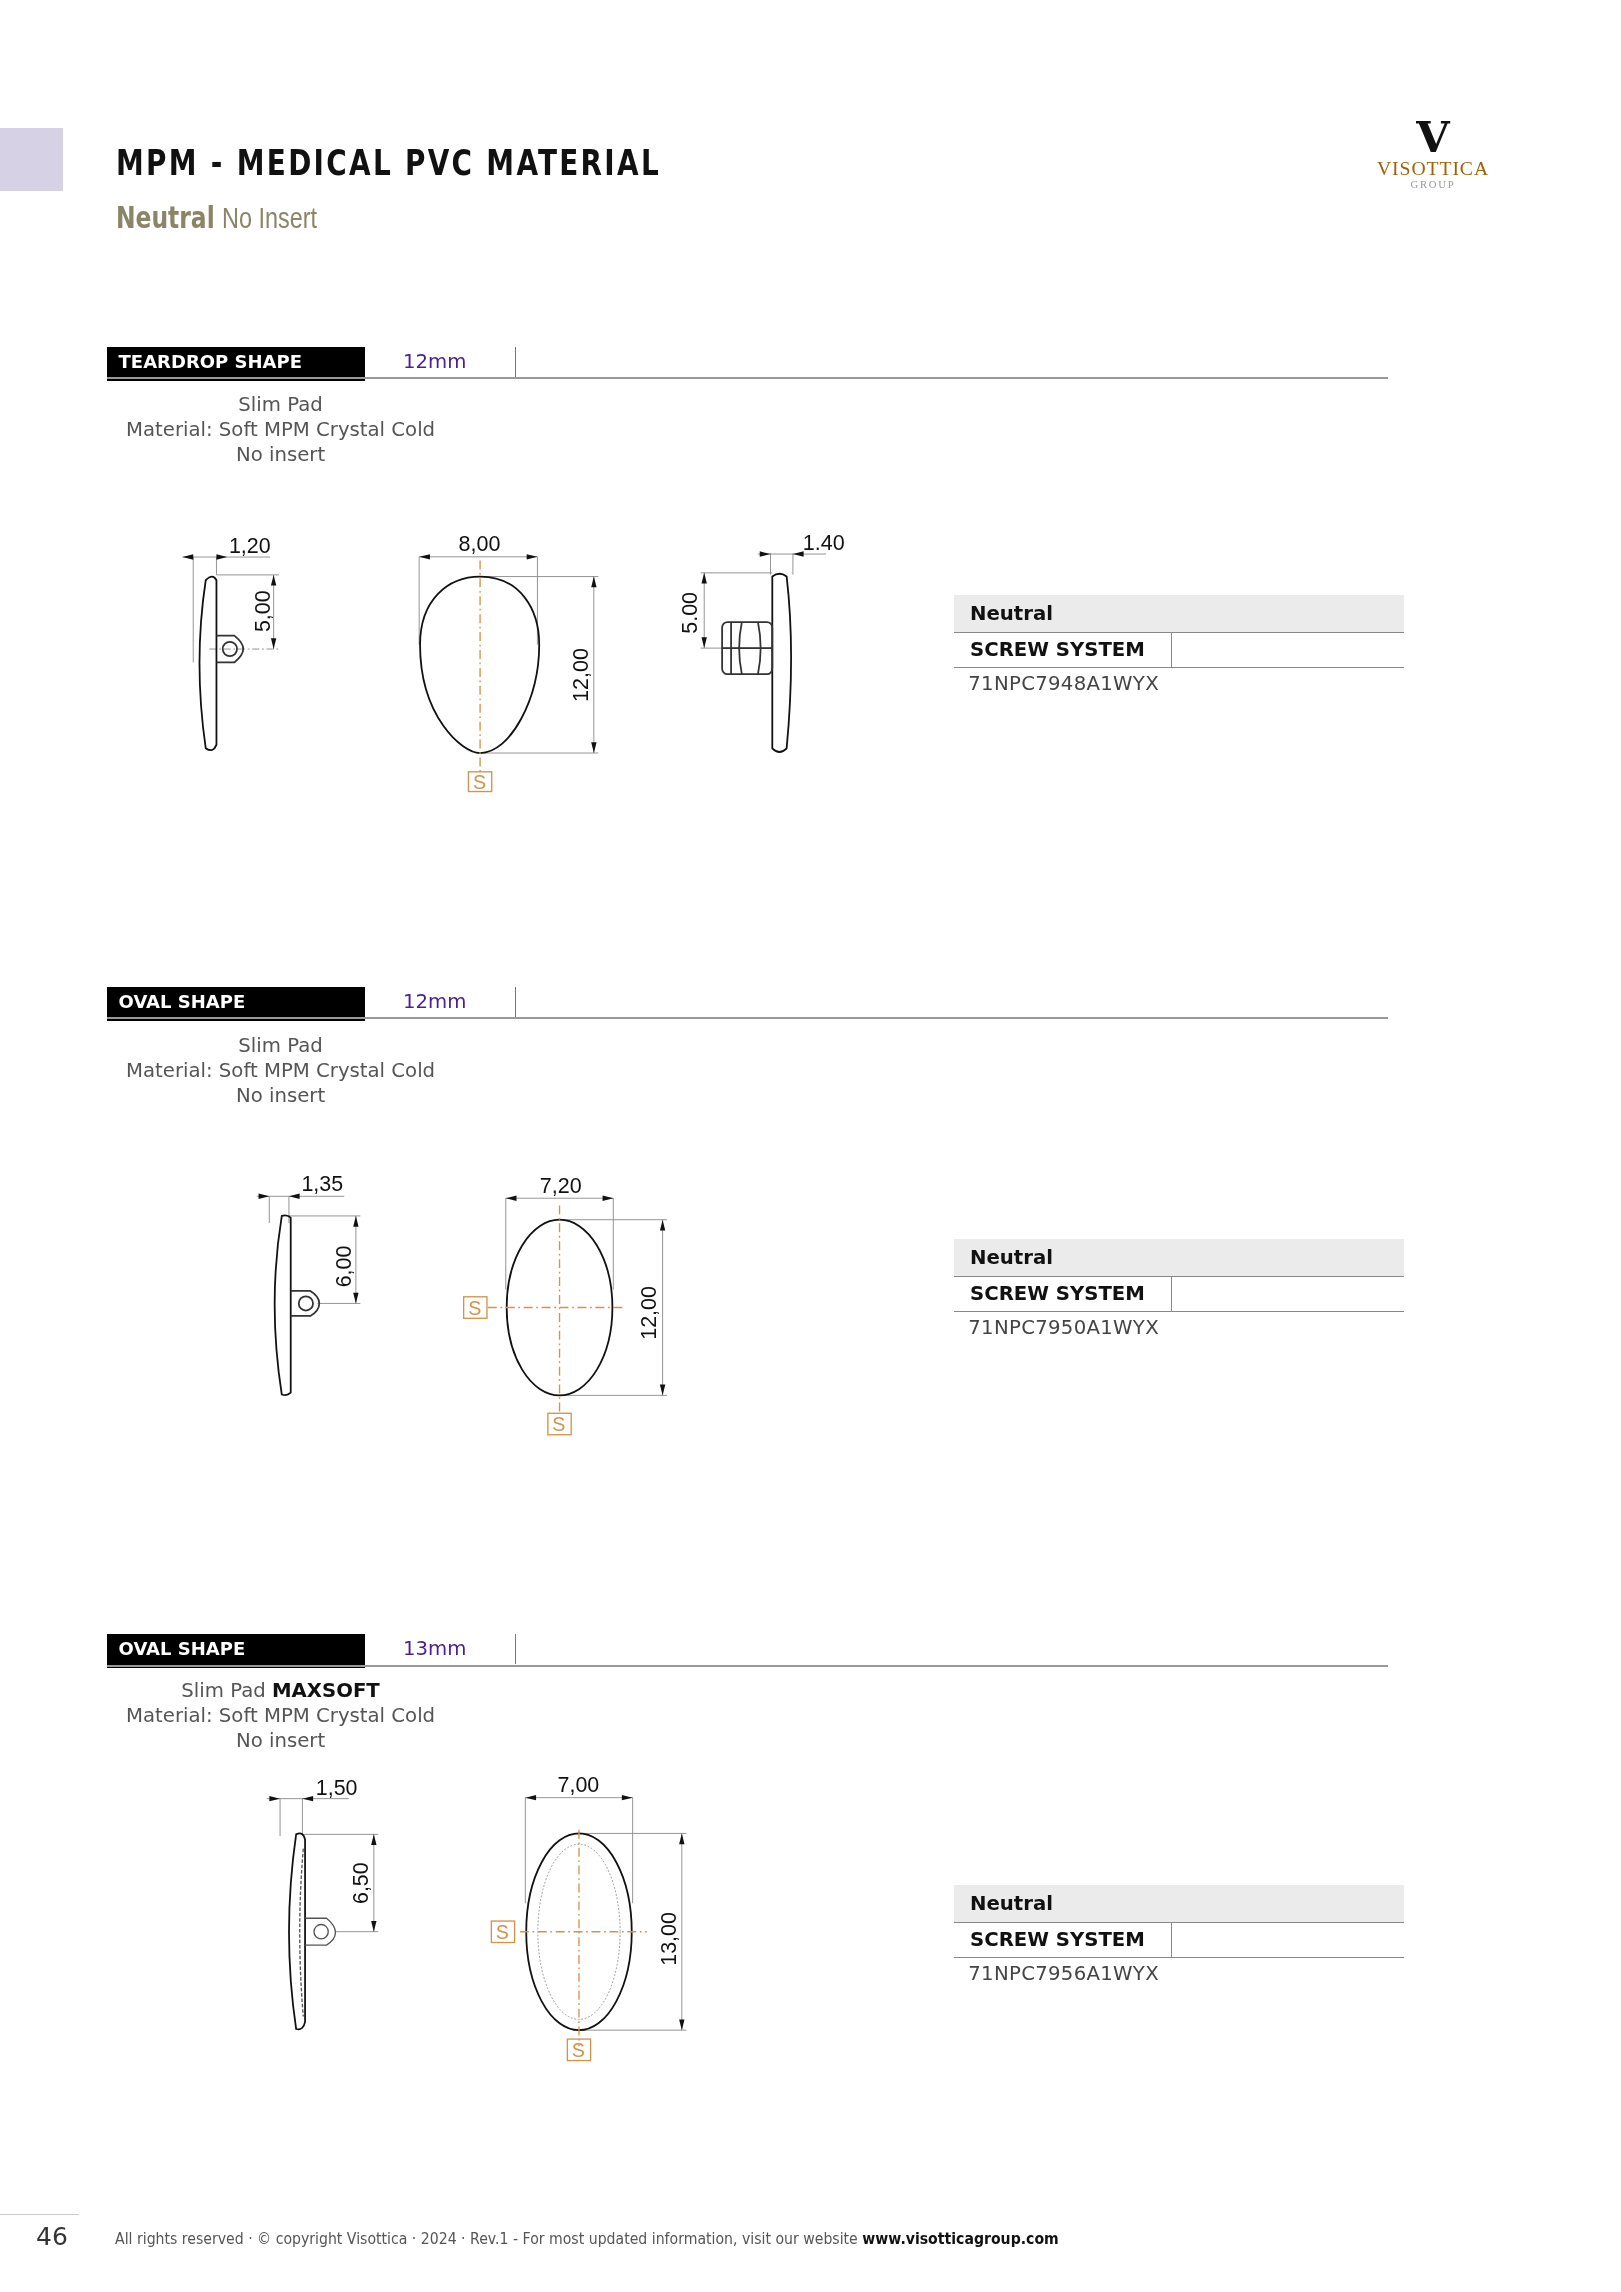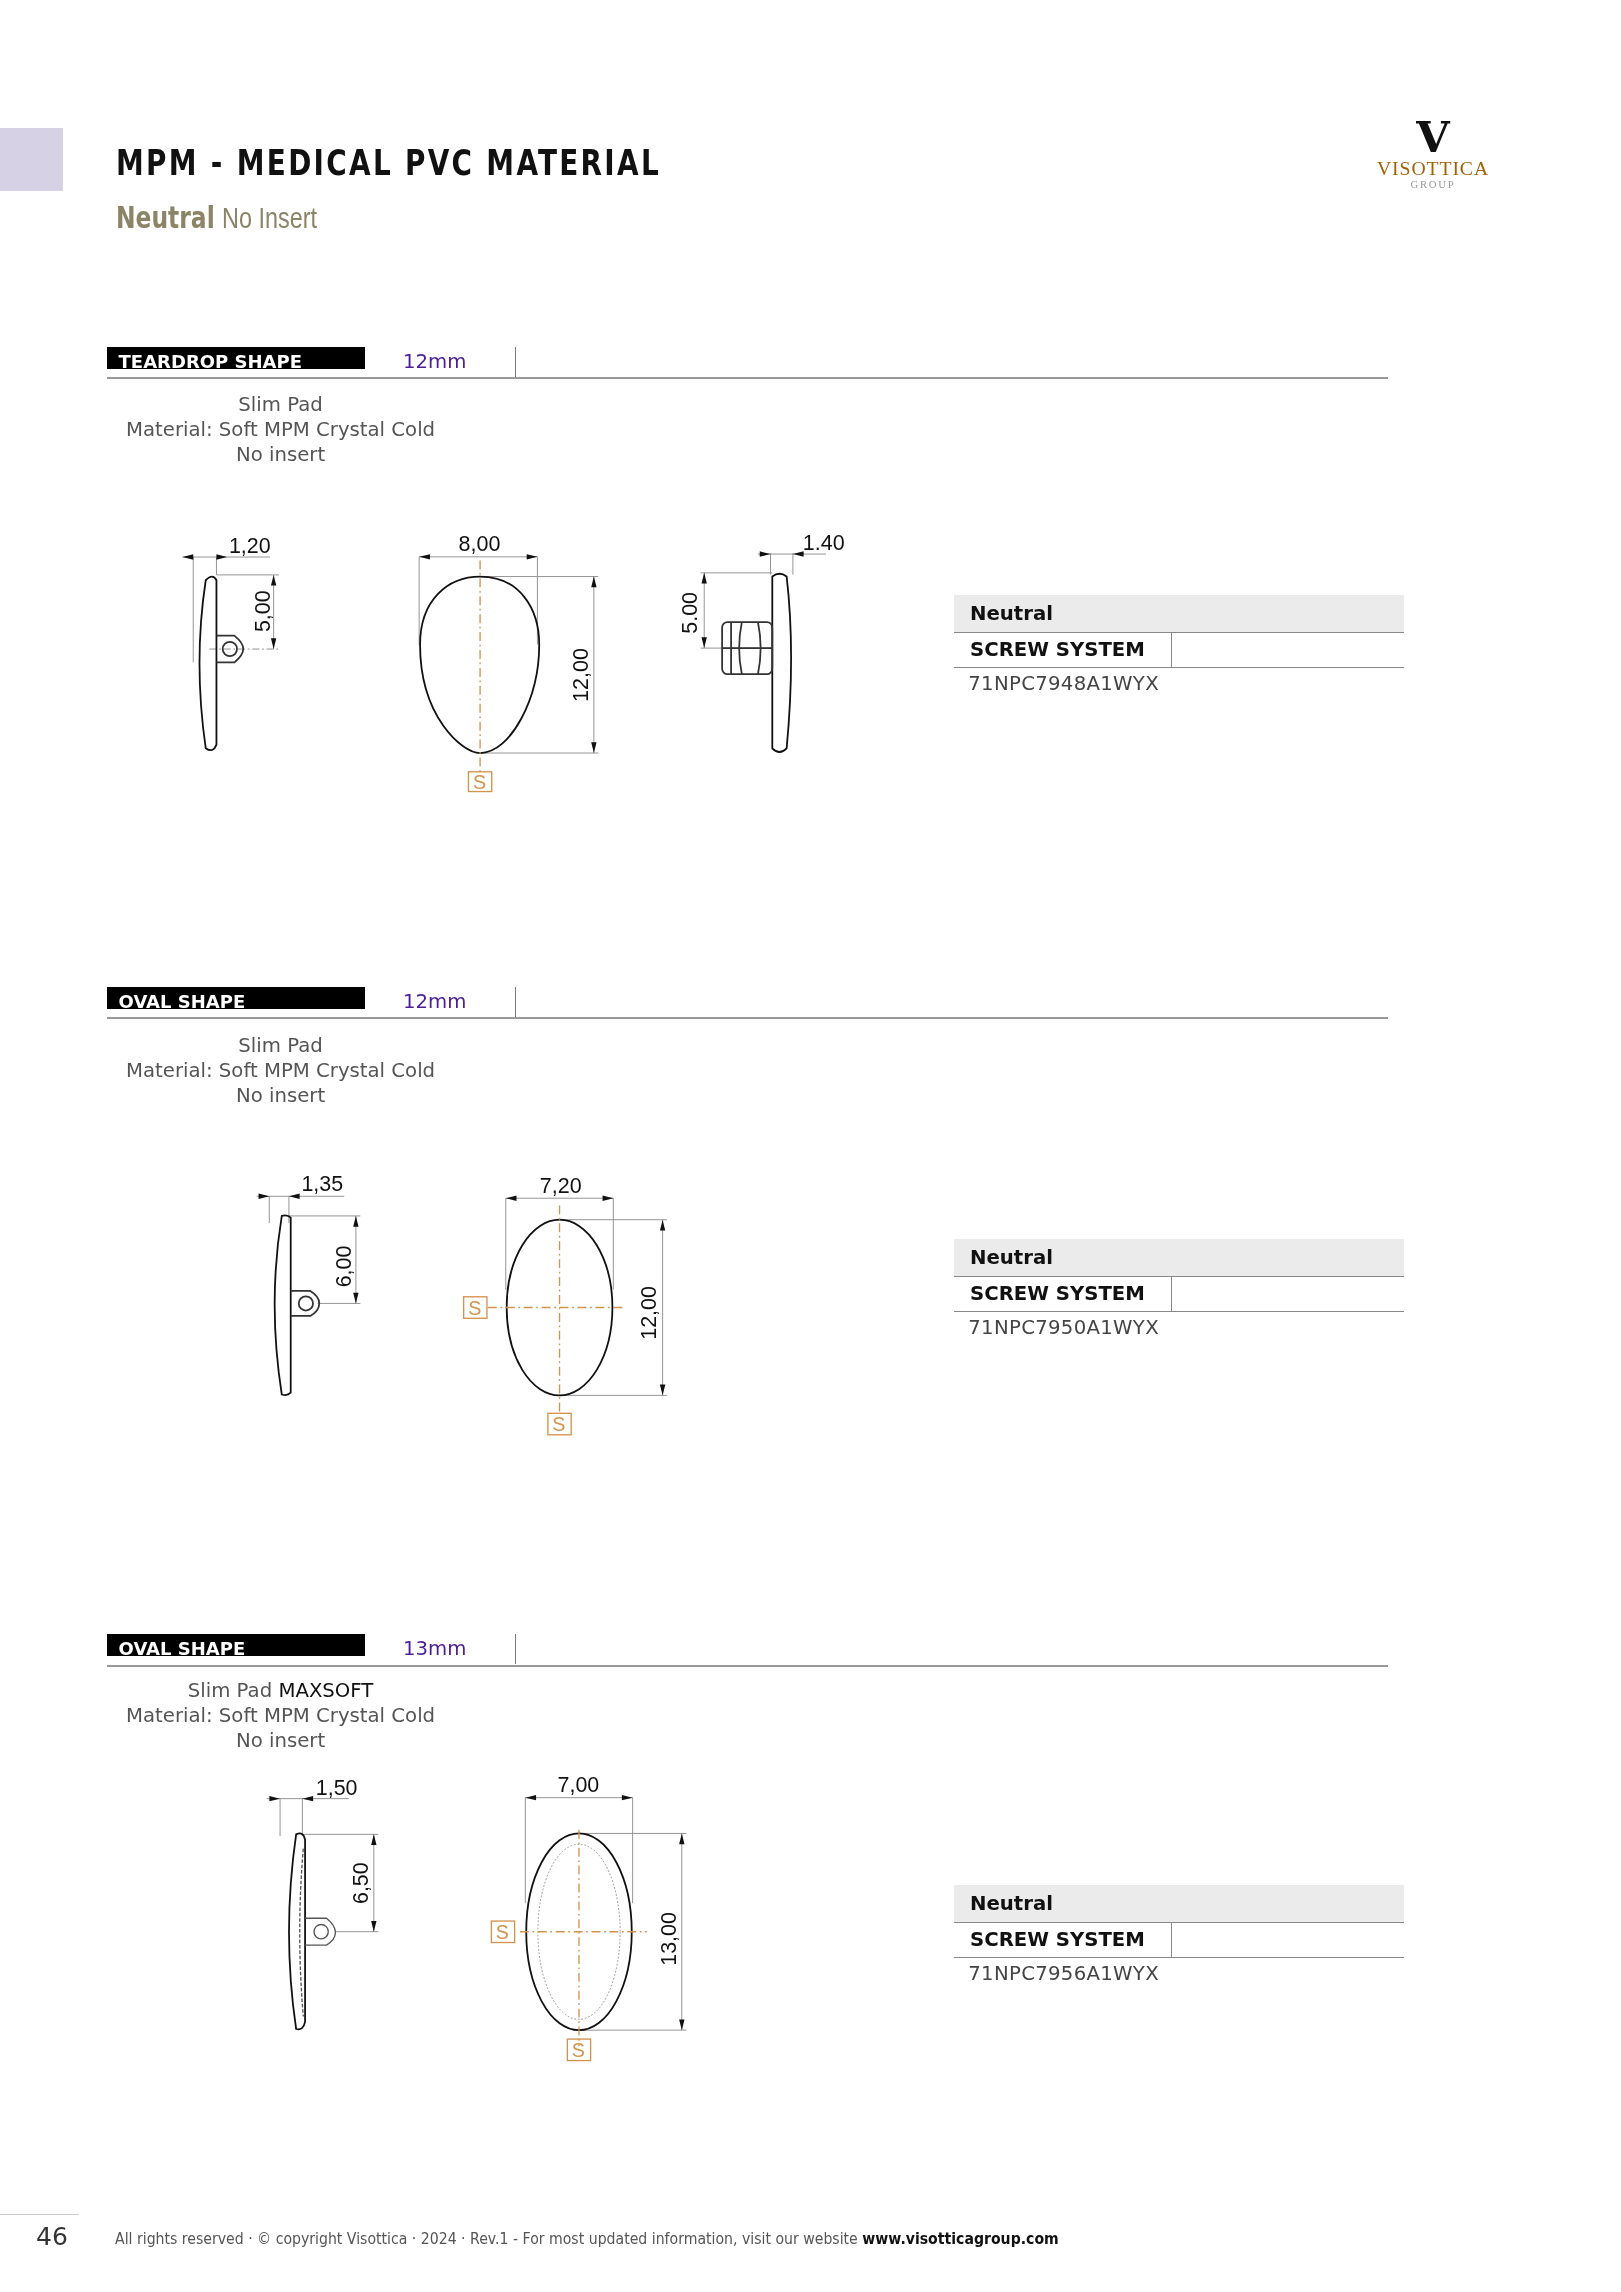--- a/index.html
+++ b/index.html
@@ -11,27 +11,27 @@
                 font-weight: bold; font-size: 36px; letter-spacing: 2.7px; color: #111; white-space: nowrap;
                 transform: scaleX(0.86); transform-origin: left top; }
   .subtitle { left: 116px; top: 200px; font-size: 30px; white-space: nowrap; transform: scaleX(0.78); transform-origin: left top; }
   .subtitle .b { font-weight: bold; color: #8c8467; }
   .subtitle .l { font-weight: 300; color: #8c8467; font-family: "Liberation Sans", sans-serif; }
   .logo { left: 1375px; top: 116px; width: 116px; height: 85px; text-align: center; }
   .logo .mark { display: block; font-family: "DejaVu Serif", serif; font-weight: bold; font-size: 43px; line-height: 43px; color: #111; }
   .logo .name { display: block; font-family: "Liberation Serif", serif; font-size: 19.7px; letter-spacing: 0.9px; color: #a16207; line-height: 19.7px; }
   .logo .group { display: block; font-family: "Liberation Serif", serif; font-size: 10.7px; letter-spacing: 1.8px; color: #999; line-height: 10.7px; }
 
-  .sec-label { left: 107px; width: 258px; height: 22px; background: #000; color: #fff; font-weight: bold;
+  .sec-label { left: 107px; width: 258px; height: 34px; background: #000; color: #fff; font-weight: bold;
                font-size: 18px; line-height: 30px; padding-left: 11.6px; box-sizing: border-box; white-space: nowrap; }
   .sec-size { left: 403px; font-size: 19.7px; color: #4c1d95; line-height: 30px; }
   .sec-divider { width: 0.9px; height: 30px; background: #777; left: 515px; }
   .sec-rule { left: 107px; width: 1281px; height: 1.8px; background: #999; }
   .desc { left: 126px; font-size: 19.7px; color: #555; line-height: 25px; white-space: nowrap; text-align: center; }
-  .desc .strong { font-weight: normal; color: #111; }
+  .desc .strong { font-weight: bold; color: #111; }
 
   .spec-table { left: 954px; width: 450px; border-collapse: collapse; font-size: 19.7px; }
   .spec-table .hdr { background: #ebebeb; height: 38px; font-weight: bold; color: #111; padding-left: 16px; box-sizing: border-box; line-height: 38px; border-bottom: 1.8px solid #888; }
   .spec-row { display: flex; height: 34px; border-bottom: 1.8px solid #888; line-height: 34px; flex-direction: column; }
   .spec-row .k { width: 218px; padding-left: 16px; box-sizing: border-box; font-weight: bold; color: #111; border-right: 1.8px solid #888; }
   .spec-row .v { padding-left: 14.3px; color: #444; font-weight: normal; letter-spacing: 0.3px; }
 
   svg { position: absolute; overflow: visible; }
   .dim { font-family: "Liberation Sans", sans-serif; font-size: 24px; fill: #111; }
   .s-lbl { font-family: "Liberation Sans", sans-serif; font-size: 22px; fill: #d4934a; }

